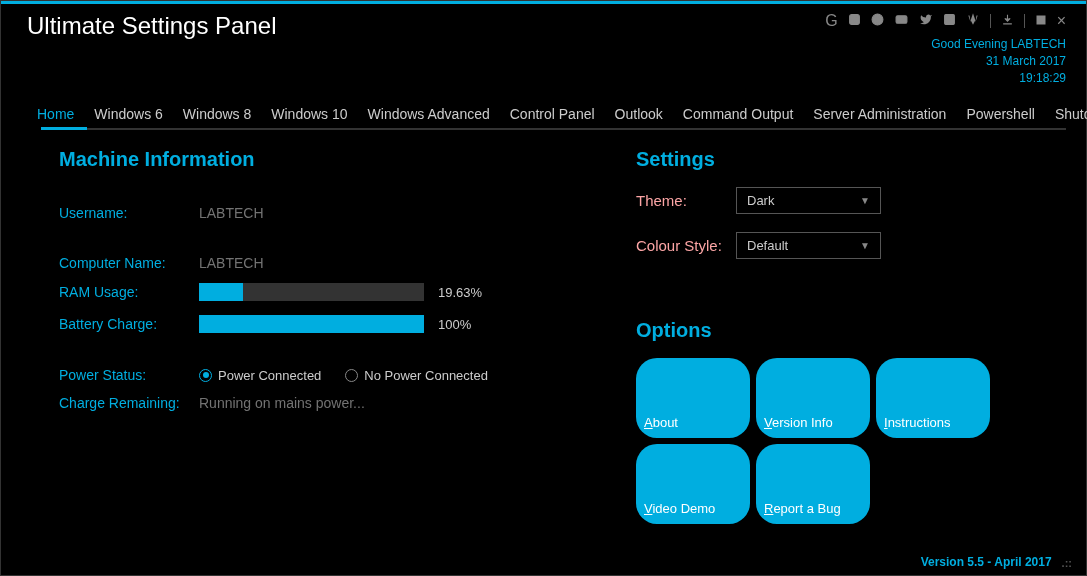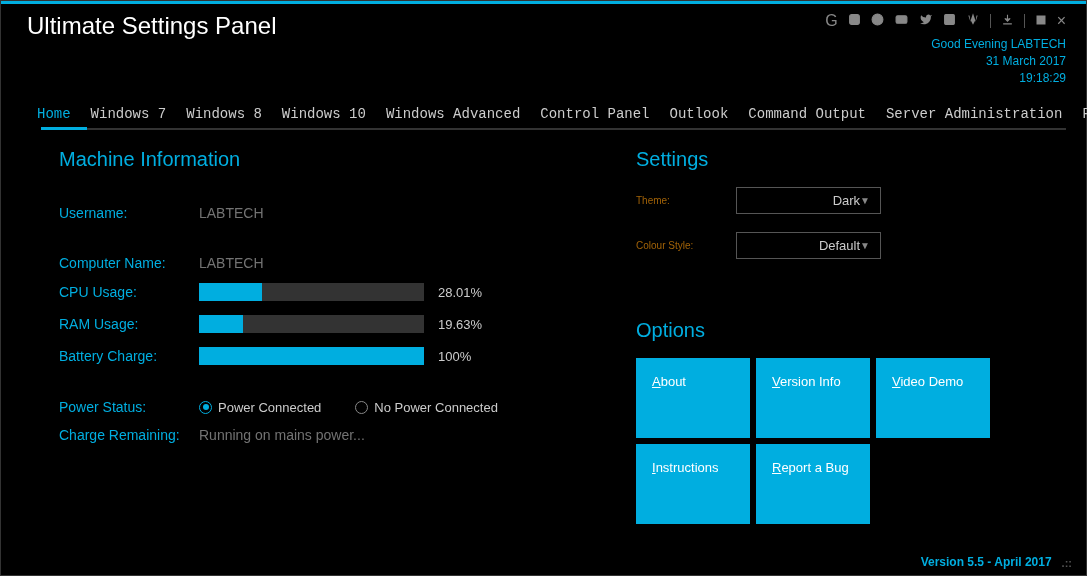--- a/index.html
+++ b/index.html
@@ -7,48 +7,48 @@
 .window { width: 1087px; height: 576px; background: #000; position: relative; border: 1px solid #333; }
 .topbar { height: 3px; background: #00aee0; }
 .header { display: flex; justify-content: space-between; padding: 8px 20px 0 26px; }
 .title { color: #fff; font-size: 24px; font-weight: 300; }
 .header-right { display: flex; flex-direction: column; align-items: flex-end; gap: 2px; }
 .social { display: flex; align-items: center; gap: 10px; color: #888; margin-bottom: 4px; }
 .social span, .social svg { color: #888; fill: #888; cursor: pointer; }
 .divider { width: 1px; height: 14px; background: #555; }
 .greeting { color: #00aee0; font-size: 12px; text-align: right; line-height: 1.4; margin-left: 12px; }
 .tabs { display: flex; align-items: center; margin: 14px 20px 0 26px; position: relative; }
-.tab { color: #ccc; font-size: 14px; padding: 6px 10px; cursor: pointer; white-space: nowrap; font-family: Liberation Mono, monospace; }
+.tab { color: #ccc; font-size: 14px; padding: 6px 10px; cursor: pointer; white-space: nowrap; }
 .tab.active { color: #00aee0; }
 .tab-underline { position: absolute; bottom: -2px; left: 14px; width: 46px; height: 3px; background: #00aee0; }
 .tab-rail { position: absolute; bottom: -2px; left: 60px; right: 0; height: 2px; background: #333; }
 .content { display: flex; padding: 20px 30px 0 58px; gap: 40px; }
 .left { flex: 1; }
 .right { width: 420px; }
-.section-title { color: #00aee0; font-size: 20px; font-weight: 400; margin-bottom: 16px; }
+.section-title { color: #00aee0; font-size: 20px; font-weight: 700; margin-bottom: 16px; }
 .info-row { display: flex; align-items: center; margin-bottom: 12px; font-size: 14px; margin-top: 34px; }
 .info-label { color: #00aee0; width: 140px; }
 .info-value { color: #737373; }
 .bar-row { display: flex; align-items: center; margin-bottom: 14px; font-size: 14px; }
 .bar-label { color: #00aee0; width: 140px; }
 .bar-track { width: 225px; height: 18px; background: #333; position: relative; }
 .bar-fill { height: 100%; background: #00aee0; }
 .bar-pct { color: #ccc; margin-left: 14px; font-size: 13px; }
-.radio-group { display: flex; gap: 34px; }
+.radio-group { display: flex; gap: 24px; }
 .radio { display: flex; align-items: center; gap: 6px; color: #ccc; font-size: 13px; cursor: pointer; }
 .radio-circle { width: 13px; height: 13px; border: 1.5px solid #888; border-radius: 50%; display: flex; align-items: center; justify-content: center; }
 .radio-circle.checked { border-color: #00aee0; }
 .radio-dot { width: 6px; height: 6px; background: #00aee0; border-radius: 50%; }
 .setting-row { display: flex; align-items: center; margin-bottom: 18px; }
-.setting-label { color: #a16207; font-size: 10px; width: 100px; }
-.dropdown { width: 145px; border: 1px solid #555; padding: 5px 10px; color: #ccc; font-size: 13px; display: flex; justify-content: flex-end; align-items: center; cursor: pointer; background: #000; }
+.setting-label { color: #fca5a5; font-size: 15px; width: 100px; }
+.dropdown { width: 145px; border: 1px solid #555; padding: 5px 10px; color: #ccc; font-size: 13px; display: flex; justify-content: space-between; align-items: center; cursor: pointer; background: #000; }
 .dropdown-arrow { font-size: 10px; color: #888; }
 .options-section { margin-top: 60px; }
 .tiles { display: grid; grid-template-columns: repeat(3, 114px); grid-template-rows: repeat(2, 80px); gap: 6px; }
-.tile { background: #00aee0; display: flex; padding: 16px; cursor: pointer; }
+.tile { background: #00aee0; display: flex; align-items: flex-end; padding: 8px; cursor: pointer; border-radius: 21px; }
 .tile-label { color: #fff; font-size: 13px; }
 .tile-label .u { text-decoration: underline; }
 .footer { position: absolute; bottom: 6px; right: 14px; color: #00aee0; font-size: 12px; font-weight: 600; display: flex; align-items: flex-end; gap: 10px; }
 .resize { color: #555; font-size: 11px; }
 </style>
 </head>
 <body>
 
 <div class="window">
   <div class="topbar"></div>
@@ -96,21 +96,21 @@
         <div>31 March 2017</div>
         <div>19:18:29</div>
       </div>
     </div>
   </div>
 
   <div class="tabs">
     <div class="tab-underline"></div>
     <div class="tab-rail"></div>
     <div class="tab active">Home</div>
-    <div class="tab">Windows 7</div>
+    <div class="tab">Windows 6</div>
     <div class="tab">Windows 8</div>
     <div class="tab">Windows 10</div>
     <div class="tab">Windows Advanced</div>
     <div class="tab">Control Panel</div>
     <div class="tab">Outlook</div>
     <div class="tab">Command Output</div>
     <div class="tab">Server Administration</div>
     <div class="tab">Powershell</div>
     <div class="tab">Shutdown O</div>
 
@@ -123,27 +123,20 @@
       <div class="info-row">
         <div class="info-label">Username:</div>
         <div class="info-value">LABTECH</div>
       </div>
       <div class="info-row">
         <div class="info-label">Computer Name:</div>
         <div class="info-value">LABTECH</div>
       </div>
 
       <div class="bar-row">
-        <div class="bar-label">CPU Usage:</div>
-        <div class="bar-track">
-            <div class="bar-fill" id="cpu-fill" style="width: 28.01%;"></div>
-          </div>
-        <div class="bar-pct">28.01%</div>
-      </div>
-      <div class="bar-row">
         <div class="bar-label">RAM Usage:</div>
         <div class="bar-track">
             <div class="bar-fill" id="ram-fill" style="width: 19.63%;"></div>
           </div>
         <div class="bar-pct">19.63%</div>
       </div>
       <div class="bar-row">
         <div class="bar-label">Battery Charge:</div>
         <div class="bar-track">
             <div class="bar-fill" id="bat-fill" style="width: 100%;"></div>
@@ -194,24 +187,24 @@
       <div class="options-section">
         <div class="section-title">Options</div>
         <div class="tiles">
           <div class="tile">
               <span class="tile-label"><span class="u">A</span>bout</span>
             </div>
           <div class="tile">
               <span class="tile-label"><span class="u">V</span>ersion Info</span>
             </div>
           <div class="tile">
+              <span class="tile-label"><span class="u">I</span>nstructions</span>
+            </div>
+          <div class="tile">
               <span class="tile-label"><span class="u">V</span>ideo Demo</span>
-            </div>
-          <div class="tile">
-              <span class="tile-label"><span class="u">I</span>nstructions</span>
             </div>
           <div class="tile">
               <span class="tile-label"><span class="u">R</span>eport a Bug</span>
             </div>
         </div>
       </div>
     </div>
   </div>
 
   <div class="footer">

